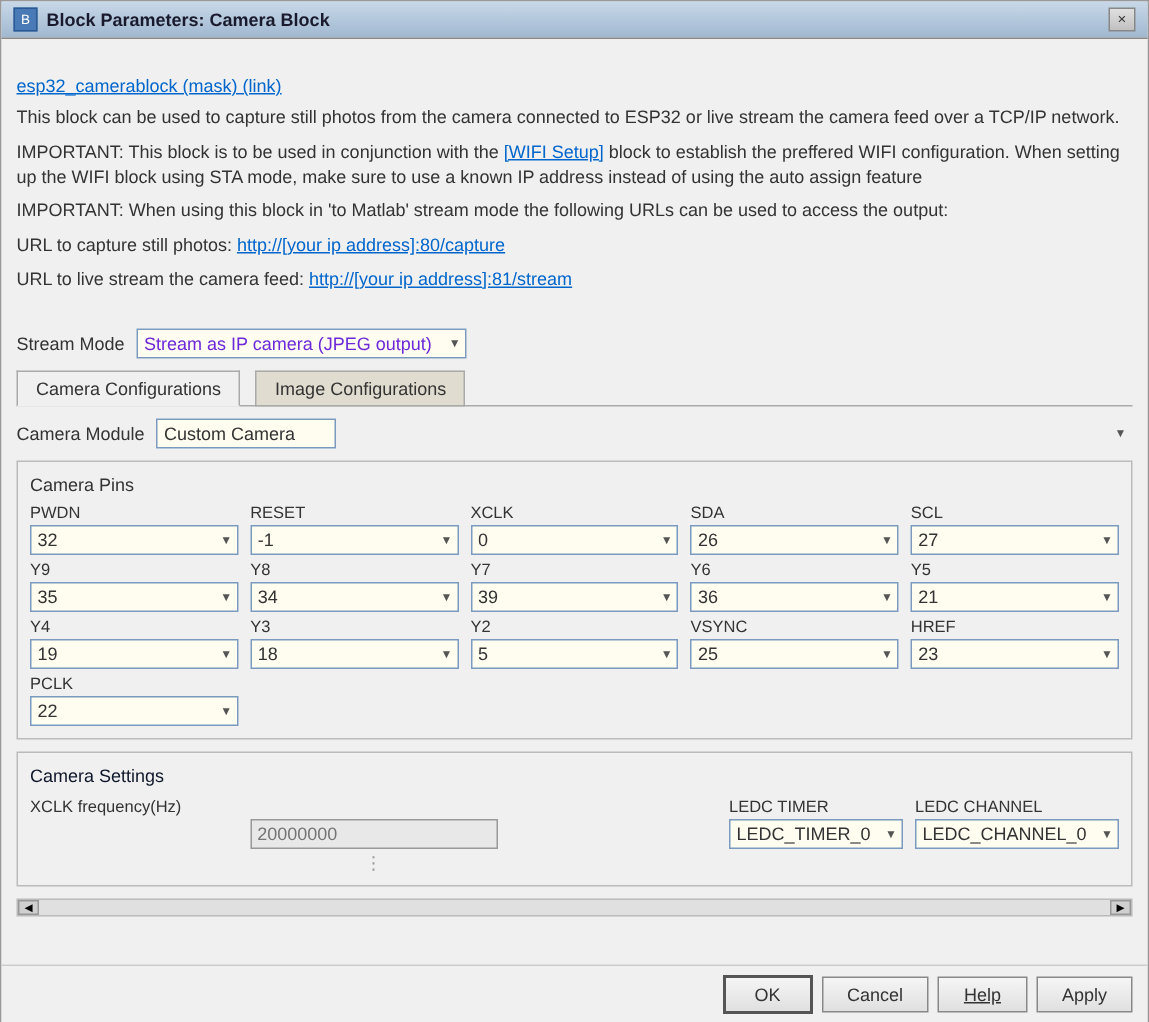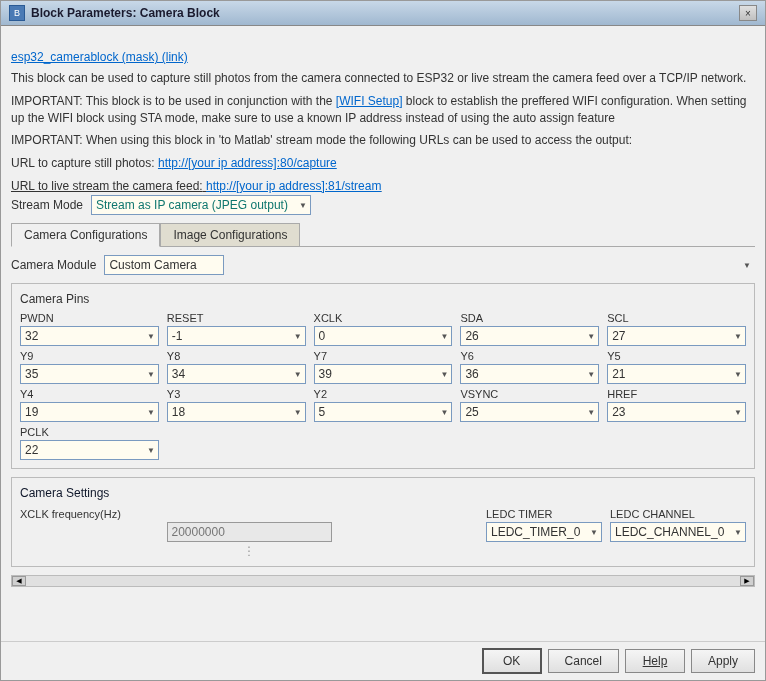--- a/index.html
+++ b/index.html
@@ -136,21 +136,21 @@
       display: flex;
       border-bottom: 1px solid #aaa;
       margin-bottom: 8px;
     }
     .tab {
       padding: 4px 12px;
       border: 1px solid #aaa;
       background: #e0ddd0;
       cursor: pointer;
       font-size: 12px;
-      margin-right: 0;
+      margin-right: 10px;
       margin-bottom: -1px;
       color: #333;
     }
     .tab.active {
       background: #f0f0f0;
       border-bottom: 1px solid #f0f0f0;
       font-weight: normal;
     }
     .camera-module-row {
       display: flex;
@@ -309,21 +309,21 @@
     }
     .underline-btn {
       text-decoration: underline;
     }
     .stream-mode-select {
       width: 220px;
       background: #fffcf0;
       border: 1px solid #7a9ac0;
       padding: 2px 20px 2px 4px;
       font-size: 12px;
-      color: #0f766e;
+      color: #6d28d9;
       appearance: none;
       -webkit-appearance: none;
       cursor: pointer;
     }
     .camera-module-select {
       flex: 1;
       background: #fffcf0;
       border: 1px solid #7a9ac0;
       padding: 2px 20px 2px 4px;
       font-size: 12px;
@@ -363,21 +363,21 @@
     </p>
 
     <p class="important-text">
       <span>IMPORTANT: When using this block in 'to Matlab' stream mode the following URLs can be used to access the output:</span>
     </p>
     <p class="important-text">
       <span>URL to capture still photos:</span>
       <span> </span>
       <span class="url-text">http://[your ip address]:80/capture</span>
     </p>
-    <p class="important-text" style="margin-bottom:0;text-decoration:underline;">
+    <p class="important-text" style="margin-bottom:24px;">
       <span>URL to live stream the camera feed:</span>
       <span> </span>
       <span class="url-text">http://[your ip address]:81/stream</span>
     </p>
 
     <div class="field-row">
       <span class="field-label">Stream Mode</span>
       <div class="select-wrapper">
         <select class="stream-mode-select"><option>Stream as IP camera (JPEG output)</option><option>To Matlab (JPEG)</option><option>To Matlab (BMP)</option></select>
       </div>

